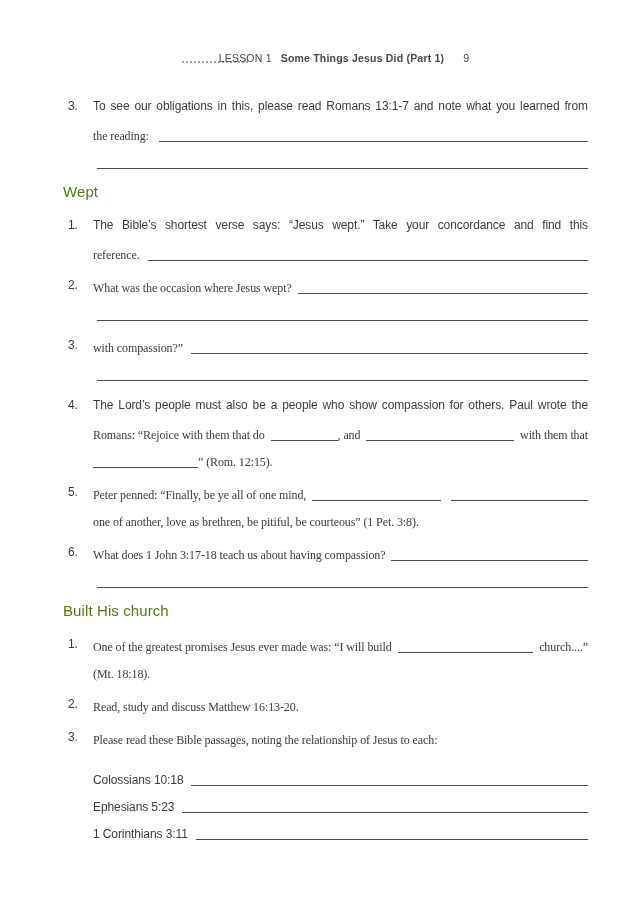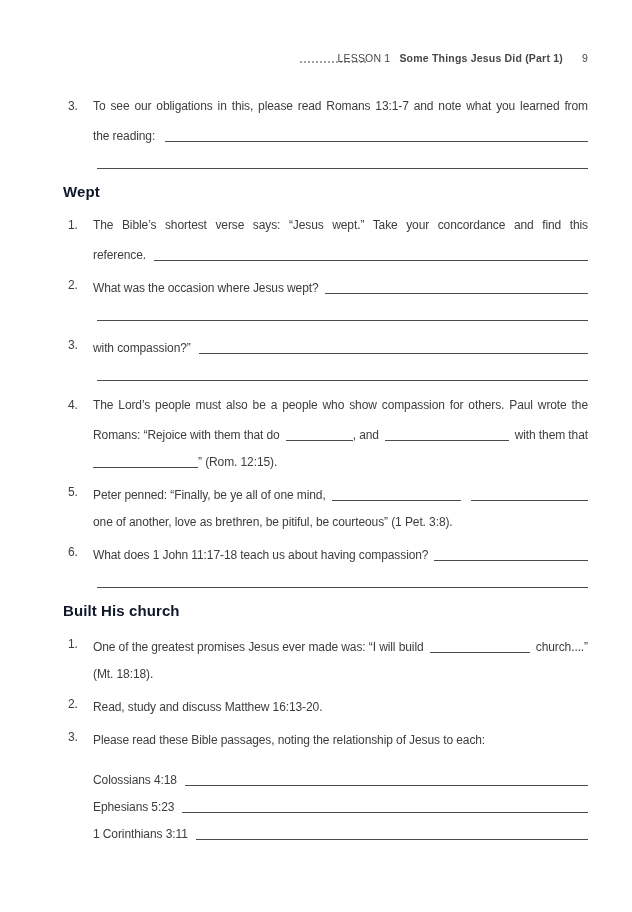--- a/index.html
+++ b/index.html
@@ -11,51 +11,51 @@
   }
   .page {
     box-sizing:border-box;
     width:632px; height:912px;
     padding:51px 44px 0 63px;
     background:#ffffff;
     position:relative;
   }
   
   .runhead {
-    display:flex; justify-content:flex-end; align-items:flex-end;
+    display:flex; justify-content:center; align-items:flex-end;
     font-size:10.5px; color:#474747; letter-spacing:0.2px;
     height:13px;
   }
   .leader {
     width:66px; height:0;
     border-bottom:2px dotted #a3a3a3;
     margin-bottom:1px; margin-right:-29px;
   }
   .runhead .lesson { position:relative; }
   .runhead .title  { margin-left:9px;font-weight:bold; }
   .runhead .pnum   { margin-left:19px; }
 
   
   .doc { font-size:12px; letter-spacing:-0.1px; color:#3d3d3d; }
 
   .section-heading {
-    font-size:15px; color:#0f172a; letter-spacing:0.1px;
-    margin:8px 0 10px 0; line-height:20px; font-weight:bold;
+    font-size:15px; color:#4d7c0f; letter-spacing:0.1px;
+    margin:8px 0 10px 0; line-height:20px; font-weight:normal;
   }
 
   .item { display:flex; margin-top:6px; }
   .item.first { margin-top:0; }
   .item .num {
     flex:0 0 30px; box-sizing:border-box; padding-left:5px;
     line-height:27px; height:27px;
   }
   .item .content { flex:1 1 auto; min-width:0; }
 
   .line { display:flex; align-items:flex-end; height:27px; }
-  .line .t { white-space:pre; line-height:22px; }
+  .line .t { white-space:pre; line-height:22px;font-family:Liberation Serif, serif; }
 
   .jline {
     height:27px; line-height:27px;
     text-align:justify; text-align-last:justify;
     overflow:hidden; white-space:normal;
   }
 
   .blank {
     flex:1 1 auto; min-width:18px; height:0;
     border-bottom:1px solid #4c4c4c;
@@ -173,21 +173,21 @@
         <div class="line">
           <span class="t">one of another, love as brethren, be pitiful, be courteous” (1 Pet. 3:8).</span>
         </div>
       </div>
     </div>
 
     <div class="item">
       <div class="num">6.</div>
       <div class="content">
         <div class="line">
-          <span class="t">What does 1 John 11:17-18 teach us about having compassion?</span>
+          <span class="t">What does 1 John 3:17-18 teach us about having compassion?</span>
           <span class="blank ml6"></span>
         </div>
         <div class="line">
             <span class="blank ml4"></span>
           </div>
       </div>
     </div>
 
     <h2 class="section-heading">Built His church</h2>
 
@@ -215,21 +215,21 @@
     </div>
 
     <div class="item">
       <div class="num">3.</div>
       <div class="content">
         <div class="line">
           <span class="t">Please read these Bible passages, noting the relationship of Jesus to each:</span>
         </div>
         <div class="passages">
           <div class="pline">
-            <span class="t">Colossians 4:18</span>
+            <span class="t">Colossians 10:18</span>
             <span class="blank ml8"></span>
           </div>
           <div class="pline">
             <span class="t">Ephesians 5:23</span>
             <span class="blank ml8"></span>
           </div>
           <div class="pline">
             <span class="t">1 Corinthians 3:11</span>
             <span class="blank ml8"></span>
           </div>

